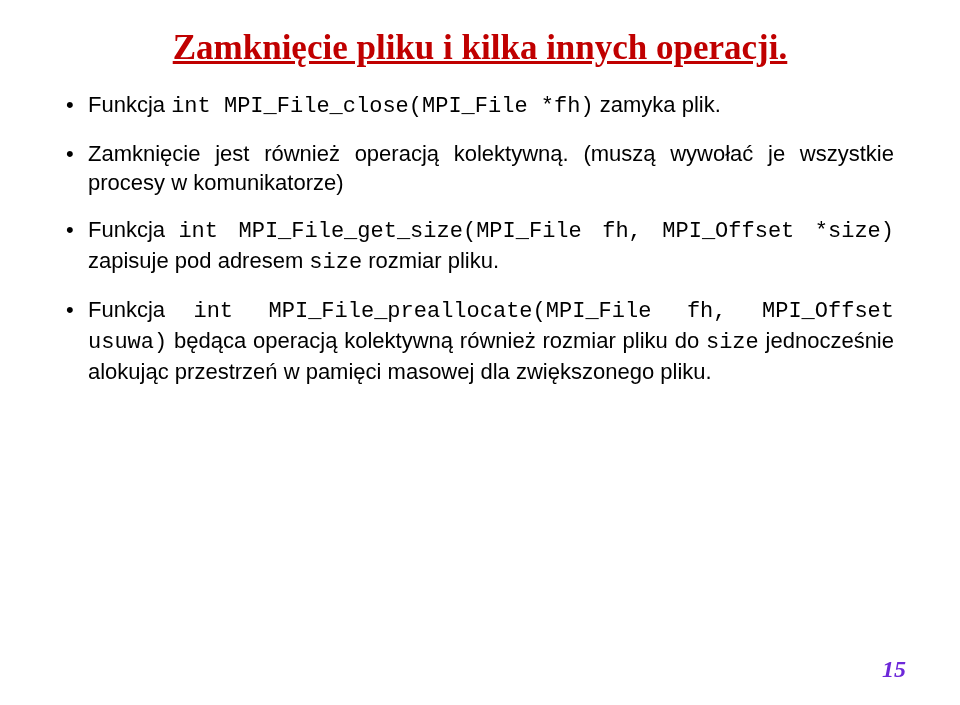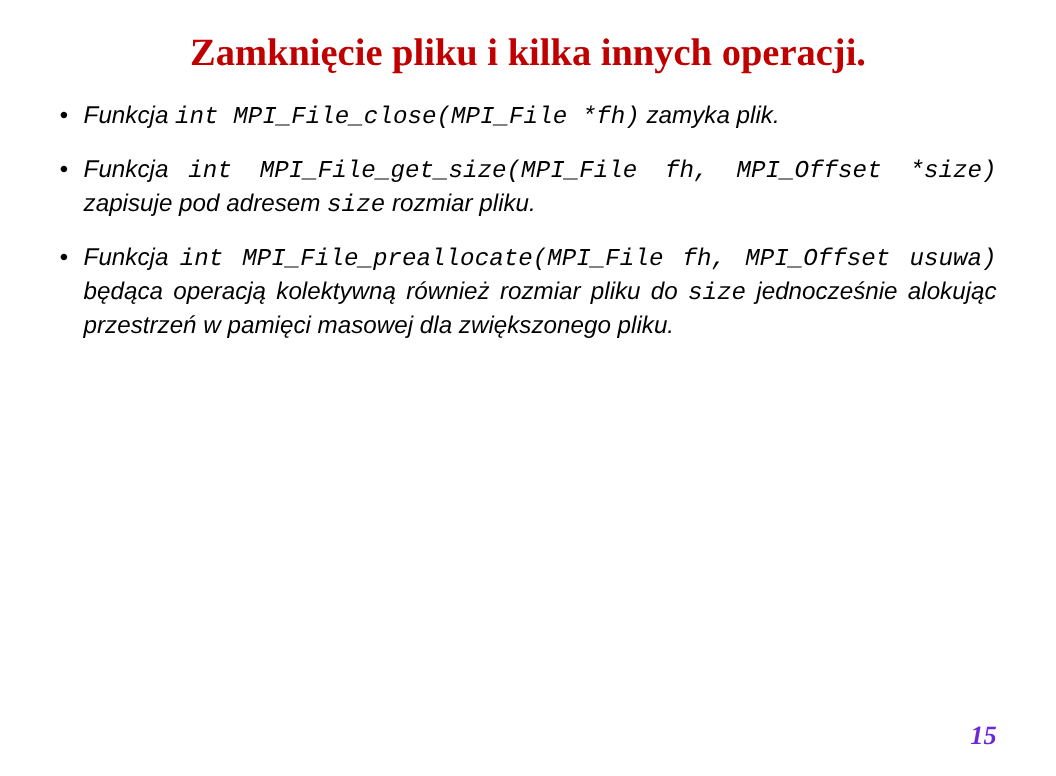--- a/index.html
+++ b/index.html
@@ -19,26 +19,26 @@
     height: 100%;
     position: relative;
   }
   .title {
     color: #c00000;
     font-family: Georgia, 'Times New Roman', serif;
     font-weight: bold;
     font-size: 35px;
     text-align: center;
     margin: 0 auto 22px auto;
+    text-decoration: underline;
   }
   ul.bullets {
     list-style: none;
-    margin: 0;
+    margin: 12px;
     padding: 0;
-    font-style: italic;
   }
   ul.bullets > li {
     position: relative;
     padding-left: 22px;
     margin-bottom: 18px;
     font-size: 22px;
     line-height: 1.32;
     color: #000;
     text-align: justify;
   }
@@ -69,20 +69,23 @@
 
 <div class="slide">
   <h1 class="title">Zamknięcie pliku i kilka innych operacji.</h1>
 
   <ul class="bullets">
 
     <li>
       <span>Funkcja </span><span class="mono">int MPI_File_close(MPI_File *fh)</span><span> zamyka plik.</span>
     </li>
 
+    <li>
+      <span>Zamknięcie jest również operacją kolektywną. (muszą wywołać je wszystkie procesy w komunikatorze)</span>
+    </li>
 
 
 
 
     <li>
       <span>Funkcja </span><span class="mono">int MPI_File_get_size(MPI_File fh, MPI_Offset *size)</span><span> zapisuje pod adresem </span><span class="mono">size</span><span> rozmiar pliku.</span>
     </li>
 
     <li>
       <span>Funkcja </span><span class="mono">int MPI_File_preallocate(MPI_File fh, MPI_Offset usuwa)</span><span> będąca operacją kolektywną również rozmiar pliku do </span><span class="mono">size</span><span> jednocześnie alokując przestrzeń w pamięci masowej dla zwiększonego pliku.</span>

